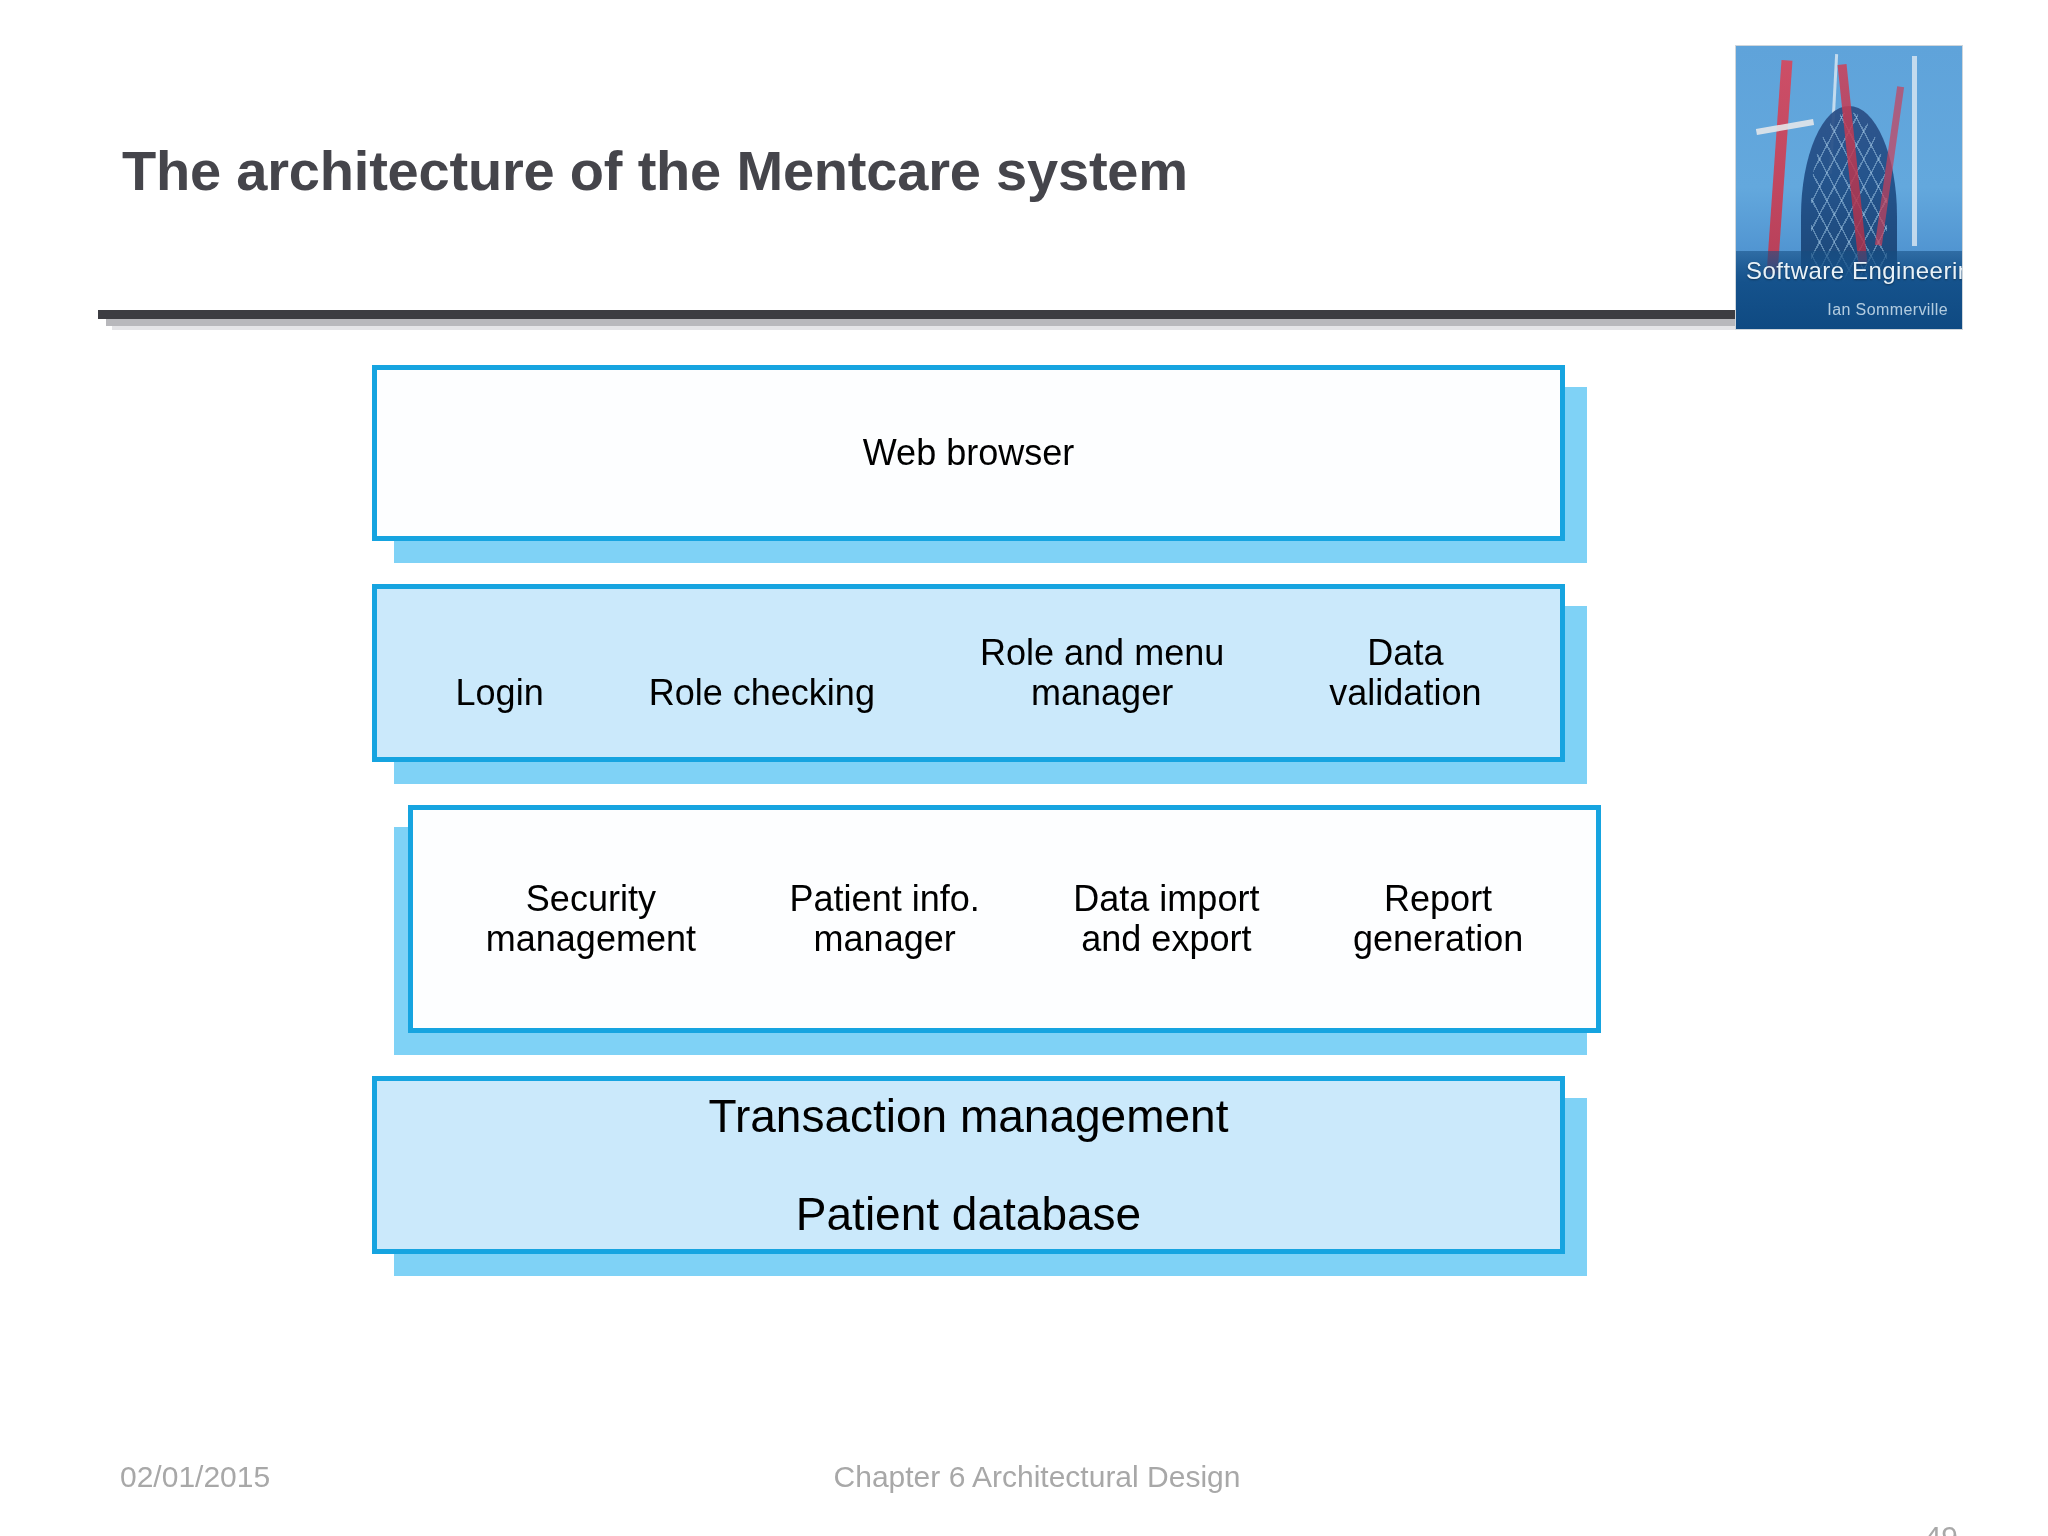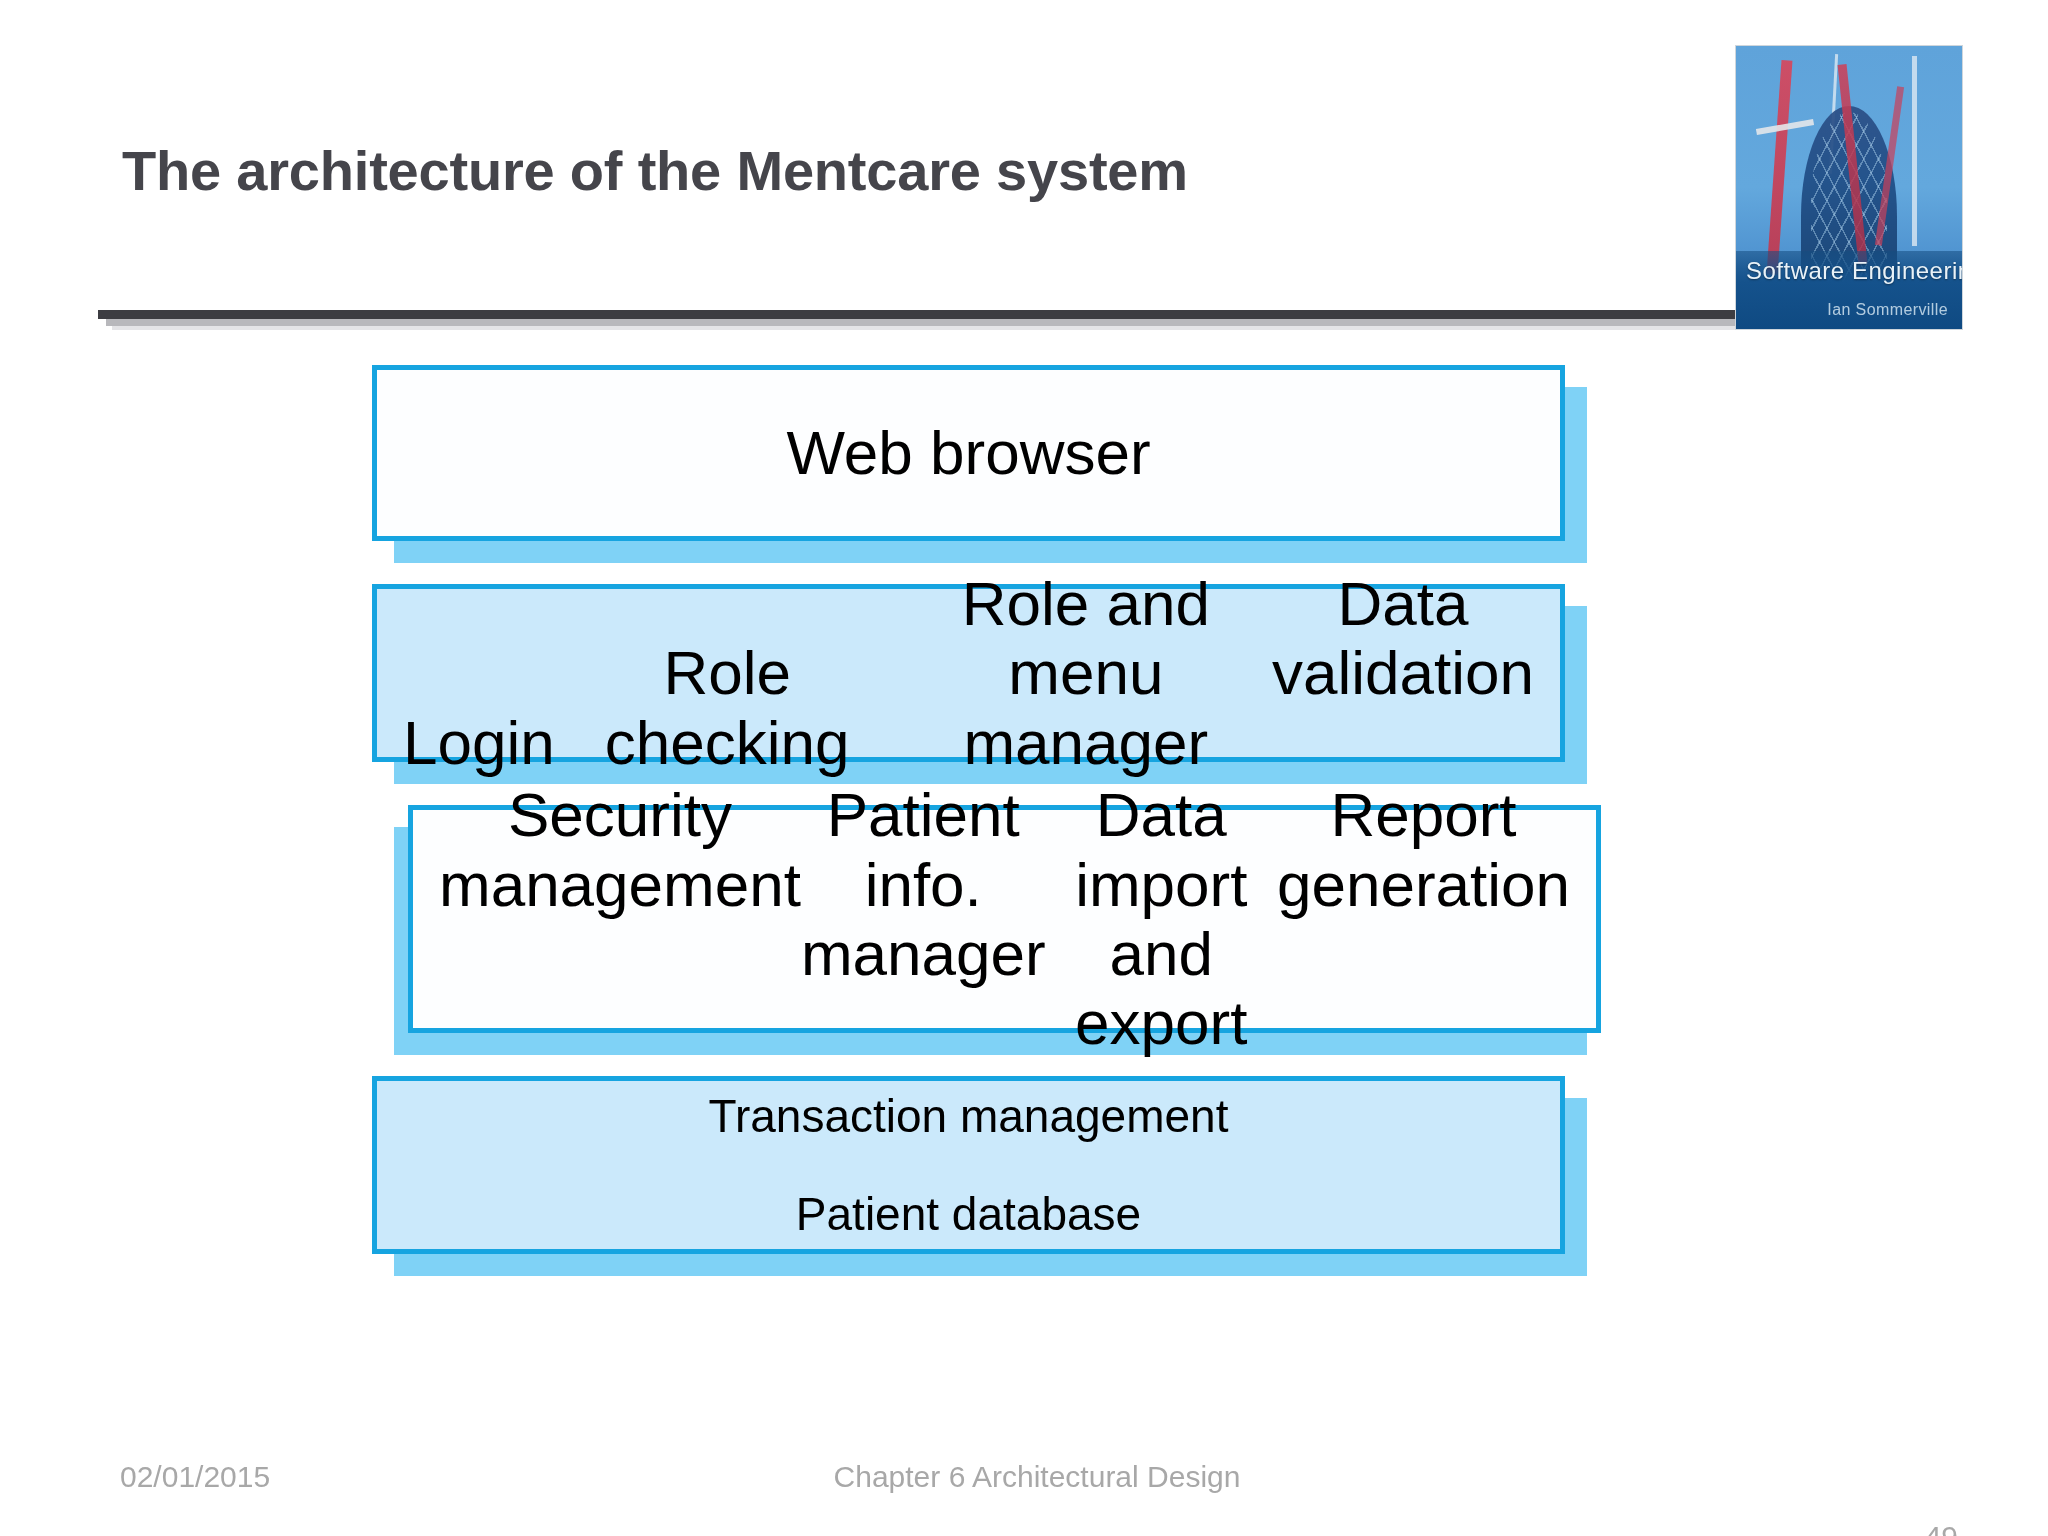--- a/index.html
+++ b/index.html
@@ -221,21 +221,21 @@
   .layer-row {
     display: flex;
     width: 100%;
     align-items: baseline;
     justify-content: space-around;
     padding: 0 26px;
     box-sizing: border-box;
   }
   .cell {
     font-family: "Liberation Sans", sans-serif;
-    font-size: 62px;
+    font-size: 36px;
     line-height: 1.12;
     color: #000000;
     text-align: center;
     white-space: pre-line;
     flex: 0 1 auto;
   }
   .cell.single { align-self: flex-end; }
 
   .stack-label {
     font-family: "Liberation Sans", sans-serif;

